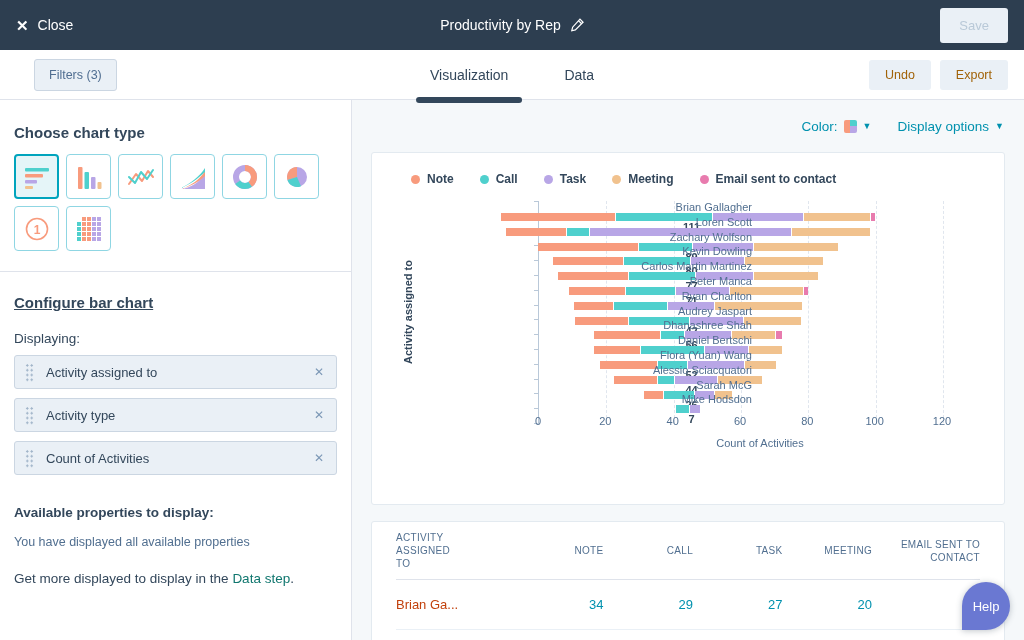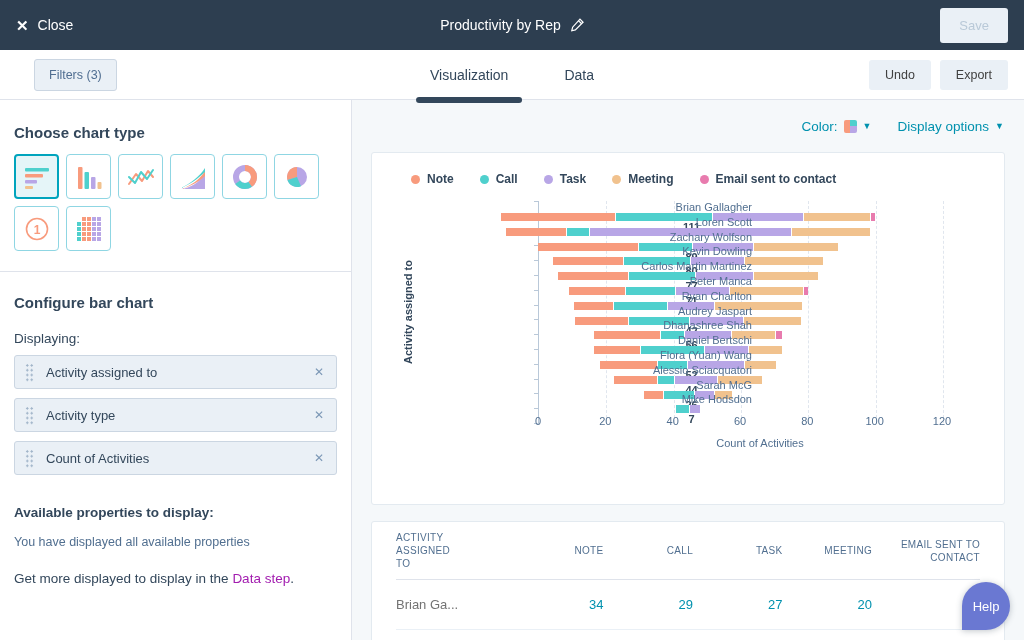--- a/index.html
+++ b/index.html
@@ -14,42 +14,42 @@
   .save-btn { margin-left:auto; background:#eaf0f6; color:#b9c9d8; border:none; border-radius:3px; padding:10px 19px; font-size:13px; font-weight:500; font-family:inherit; }
 
   
   .toolbar { height:50px; background:#fff; border-bottom:1px solid #dfe3eb; display:flex; align-items:center; padding:0 16px; position:relative; }
   .filters-btn { margin-left:18px; background:#eaf0f6; border:1px solid #cbd6e2; border-radius:3px; color:#506e91; font-size:12.5px; padding:8px 14px; font-family:inherit; }
   .tabs { position:absolute; left:50%; transform:translateX(-50%); display:flex; gap:28px; height:50px; }
   .tab { position:relative; display:flex; align-items:center; height:50px; font-size:14px; color:#33475b; padding:0 14px; cursor:pointer; }
   .tab.active { font-weight:500; }
   .tab.active::after { content:""; position:absolute; left:0; right:0; bottom:-3px; height:6px; background:#33475b; border-radius:3px; }
   .toolbar-right { margin-left:auto; display:flex; gap:9px; }
-  .ghost-btn { background:#eaf0f6; border:none; border-radius:3px; color:#404040; font-size:12.5px; padding:8px 16px; font-family:inherit; }
+  .ghost-btn { background:#eaf0f6; border:none; border-radius:3px; color:#a16207; font-size:12.5px; padding:8px 16px; font-family:inherit; }
 
   
   .main { display:flex; height:540px; }
   .sidebar { width:352px; background:#fff; border-right:1px solid #dfe3eb; padding:0 14px; overflow:hidden; }
   .panel-h { font-size:15px; font-weight:bold; color:#33475b; }
   .h-chart-type { margin-top:24px; }
   .ct-grid { display:flex; flex-wrap:wrap; gap:7px; margin-top:13px; width:312px; }
   .ct-btn { width:45px; height:45px; background:#fff; border:1px solid #8fd6e3; border-radius:4px; display:flex; align-items:center; justify-content:center; cursor:pointer; padding:0; }
   .ct-btn.selected { border:2px solid #00a4bd; background:#e5f5f8; }
   .sidebar-divider { border:none; border-top:1px solid #dfe3eb; margin:20px -14px 0 -14px; }
-  .h-configure { margin-top:22px; }
+  .h-configure { margin-top:22px;text-decoration:underline; }
   .displaying-label { font-size:13.5px; margin-top:20px; }
   .pill { height:34px; background:#eaf0f6; border:1px solid #cbd6e2; border-radius:3px; display:flex; align-items:center; margin-top:9px; }
   .drag-handle { width:9px; height:19px; margin-left:10px; background-image:radial-gradient(circle, #9fb3c8 1.1px, transparent 1.2px); background-size:4.5px 4.8px; cursor:grab; }
   .pill-label { font-size:13px; color:#33475b; margin-left:12px; }
   .pill-x { margin-left:auto; margin-right:12px; color:#7c98b6; font-size:12px; cursor:pointer; }
   .measured-by { font-size:12px; color:#516f90; margin-top:14px; }
   .h-available { margin-top:30px; font-size:13.5px; font-weight:bold; }
   .available-note { font-size:12.5px; color:#516f90; margin-top:15px; }
   .more-props { font-size:13.5px; color:#33475b; margin-top:22px; }
-  .link { color:#a21caf; cursor:pointer; }
+  .link { color:#0f766e; cursor:pointer; }
 
   
   .content { flex:1; background:#f5f8fa; overflow:hidden; }
   .vis-controls { height:52px; display:flex; align-items:center; justify-content:flex-end; gap:26px; padding-right:20px; font-size:13.5px; color:#0091ae; }
   .control { display:flex; align-items:center; gap:6px; cursor:pointer; }
   .swatch { width:13px; height:13px; border-radius:2px;
             background:linear-gradient(90deg,#f89b7d 0 50%,transparent 50%),
                        linear-gradient(180deg,#4fd0cd 0 50%,#b8a6e6 50%); }
   .caret { font-size:9px; color:#0091ae; }
 
@@ -74,21 +74,21 @@
   .xtick { position:absolute; transform:translateX(-50%); font-size:11px; color:#516f90; }
   .x-title { margin-left:142px; width:444px; text-align:center; font-size:11px; color:#516f90; margin-top:8px; }
 
   .table-card { margin:16px 19px 0 19px; background:#fff; border:1px solid #e3eaf0; border-radius:3px 3px 0 0; padding:0 24px; height:140px; overflow:hidden; }
   .tgrid { display:grid; grid-template-columns:118px 1fr 1fr 1fr 1fr 108px; align-items:center; }
   .thead { border-bottom:1px solid #dfe3eb; padding:9px 0; min-height:54px; }
   .th { font-size:10px; color:#516f90; letter-spacing:0.3px; line-height:1.3; cursor:pointer; }
   .th.num { text-align:right; }
   .th-first { width:70px; }
   .trow { border-bottom:1px solid #eaf0f6; height:50px; }
-  .td-name { font-size:13px; color:#737373; }
+  .td-name { font-size:13px; color:#c2410c; }
   .td-num { font-size:13px; color:#0091ae; text-align:right; cursor:pointer; }
 
   .help-btn { position:fixed; right:14px; bottom:10px; width:48px; height:48px; background:#6a78d2; color:#fff; font-size:13px; border:none; border-radius:50% 50% 50% 0; font-family:inherit; cursor:pointer; box-shadow:0 1px 6px rgba(45,62,80,.3); }
 </style>
 </head>
 <body>
 
 <div class="topbar">
   <button class="close-btn">
     <span class="close-x">✕</span>

